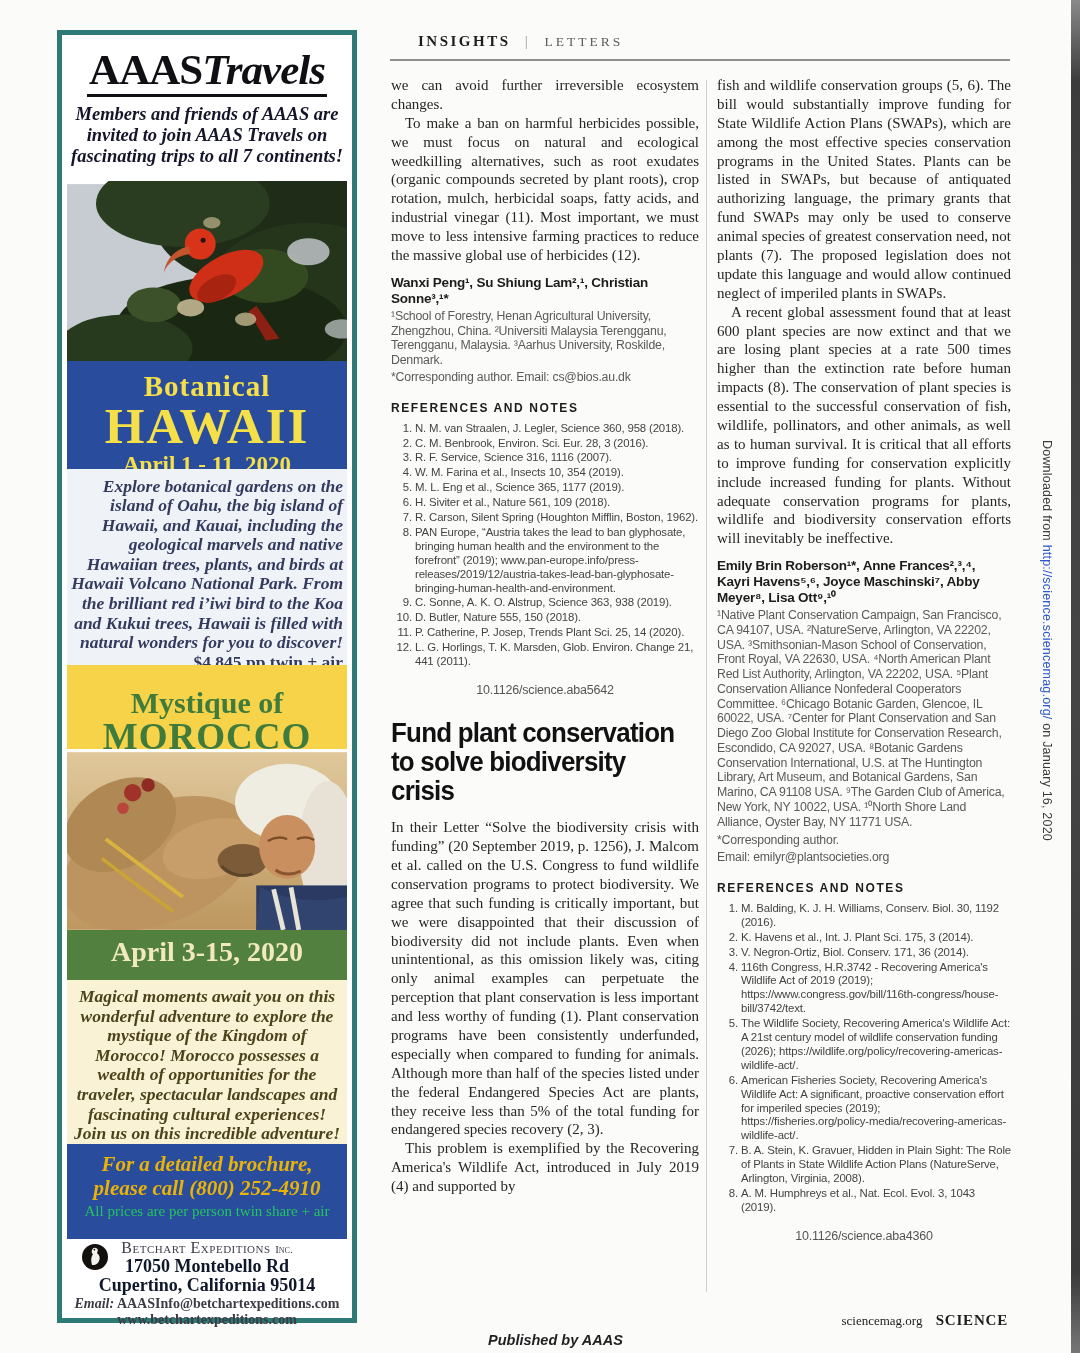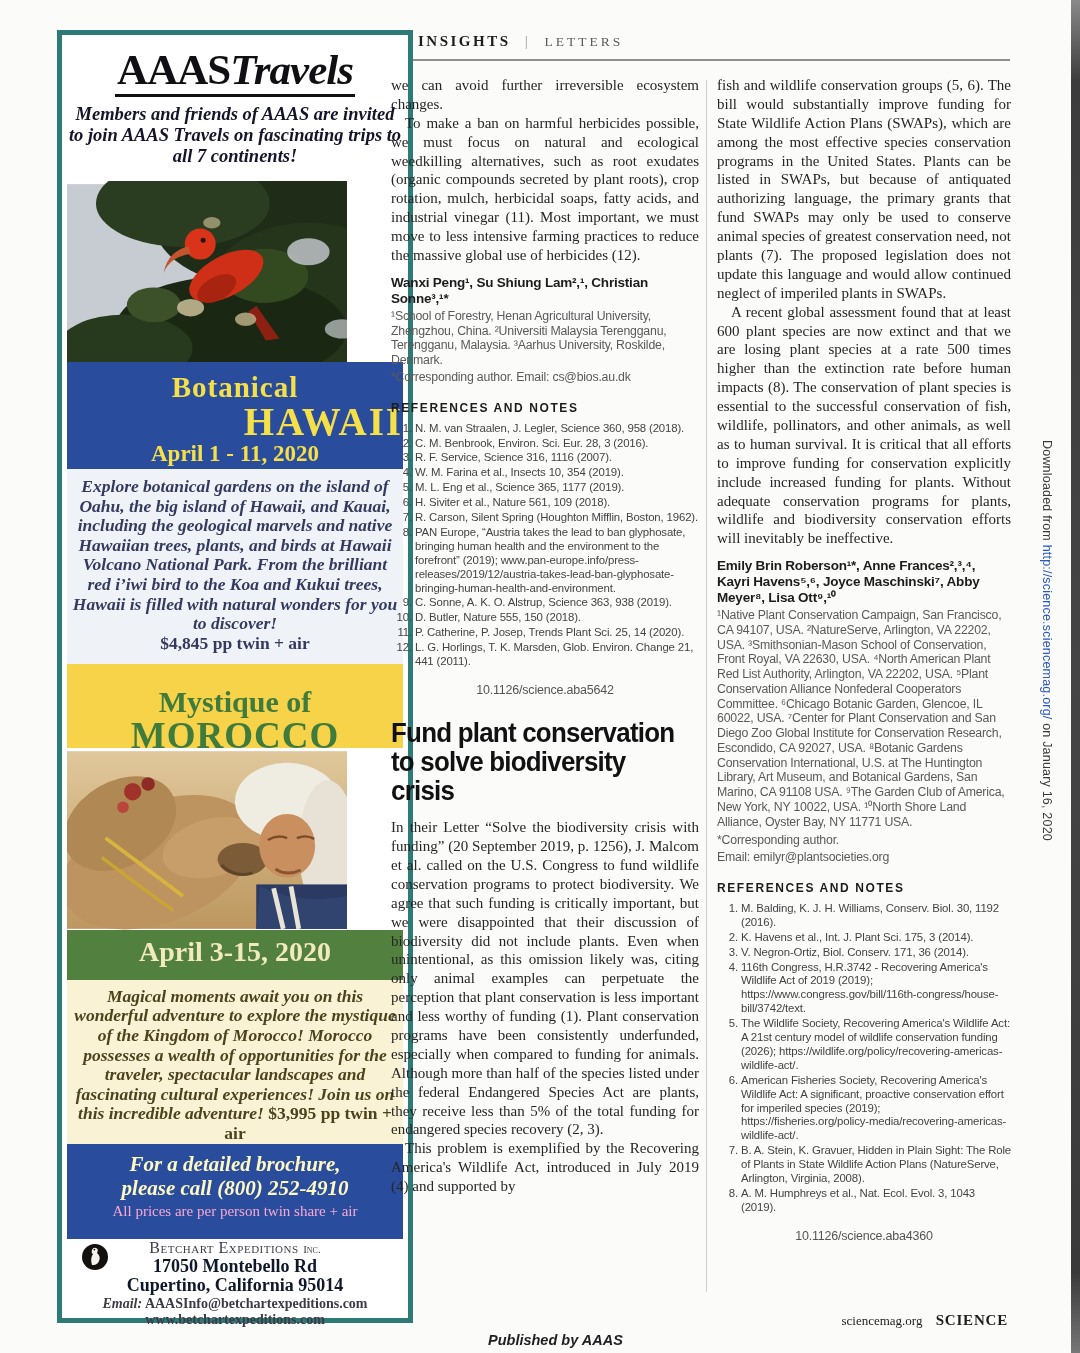--- a/index.html
+++ b/index.html
@@ -46,52 +46,52 @@
   .watermark { position:absolute; right:26px; top:440px; height:480px;
                writing-mode:vertical-rl; font-family:"Liberation Sans", sans-serif;
                font-size:12.5px; color:#3a3a3a; letter-spacing:0.2px; }
   .watermark a { color:#2a56c6; text-decoration:none; }
   .mag-footer { position:absolute; right:72px; top:1312px; font-size:13px; color:#1d1d1d; }
   .mag-footer .brand { font-weight:700; font-size:15px; letter-spacing:0.8px; margin-left:10px; }
   .published { position:absolute; left:488px; top:1332px; font-family:"Liberation Sans", sans-serif;
                font-style:italic; font-weight:700; font-size:14.5px; color:#1f1f1f; }
 
   
-  .ad { position:absolute; left:57px; top:30px; width:356px; height:1293px;
+  .ad { position:absolute; left:57px; top:30px; width:300px; height:1293px;
         border:5px solid #2e7a76; background:#fff; padding:5px;
         display:flex; flex-direction:column; }
   .ad-head { height:142px; text-align:center; padding-top:8px; }
   .ad-brand { font-family:"Liberation Serif", serif; font-weight:700; font-size:43px; line-height:1;
               color:#0f0f14; border-bottom:3px solid #0f0f14; display:inline-block; padding:0 2px 3px 2px;
               letter-spacing:-1px; }
   .ad-brand .trav { font-style:italic; }
   .ad-tagline { font-family:"Liberation Serif", serif; font-weight:700; font-style:italic;
                 font-size:18.5px; line-height:1.13; color:#14142a; margin-top:7px; }
   .photo { width:100%; overflow:hidden; }
   .banner-blue { background:#2a4c9c; color:#f5e049; text-align:center;
                  font-family:"Liberation Serif", serif; font-weight:700; }
   .hawaii-banner { height:108px; padding-top:10px; }
   .hawaii-banner .l1 { font-size:29px; line-height:1.05; letter-spacing:1px; }
-  .hawaii-banner .l2 { font-size:39px; line-height:1.0; letter-spacing:2px;text-align:right; }
+  .hawaii-banner .l2 { font-size:51px; line-height:1.0; letter-spacing:2px; }
   .hawaii-banner .l3 { font-size:23px; line-height:1.15; }
   .desc { text-align:center; font-family:"Liberation Serif", serif; font-weight:700; font-style:italic; }
   .hawaii-desc { height:196px; background:#eff3f8; color:#333a5e; font-size:17.5px; line-height:1.12;
-                 padding:8px 4px 0 4px; }
+                 padding:8px 4px 0 4px;text-align:right; }
   .morocco-banner { height:84px; background:#f6d348; color:#3e7b3c; text-align:center;
                     font-family:"Liberation Serif", serif; font-weight:700; padding-top:6px; }
   .morocco-banner .l1 { font-size:30px; line-height:1.05;margin-top:16px; }
   .morocco-banner .l2 { font-size:37px; line-height:1.05; letter-spacing:1px; }
   .green-banner { height:50px; background:#52803e; color:#f2e9c0; text-align:center;
                   font-family:"Liberation Serif", serif; font-weight:700; font-size:28px; padding-top:6px; }
   .morocco-desc { height:164px; background:#faf2d4; color:#4a431c; font-size:17.5px; line-height:1.12;
                   padding:7px 3px 0 3px; }
   .brochure { height:96px; background:#2a4c9c; text-align:center; padding-top:8px; }
   .brochure .call { font-family:"Liberation Serif", serif; font-weight:700; font-style:italic;
-                    font-size:21px; line-height:1.15; color:#fef9c3; }
-  .brochure .note { font-family:"Liberation Serif", serif; font-size:15px; color:#f9a8d4; margin-top:3px; }
+                    font-size:21px; line-height:1.15; color:#eab308; }
+  .brochure .note { font-family:"Liberation Serif", serif; font-size:15px; color:#22c55e; margin-top:3px; }
   .ad-foot { height:74px; text-align:center; position:relative; }
   .company-line { font-family:"Liberation Serif", serif; color:#3c3c4a; font-size:16px;
                   font-variant:small-caps; letter-spacing:0.5px; }
   .company-line .inc { font-size:11px; letter-spacing:0; }
   .addr { font-family:"Liberation Serif", serif; font-weight:700; color:#0f172a;
           font-size:18px; line-height:1.08; }
   .mail { font-family:"Liberation Serif", serif; font-weight:700; color:#3c3c46; font-size:14px; line-height:1.15; }
   .mail .lab { font-style:italic; }
   .logo { position:absolute; left:14px; top:4px; }
 </style>

